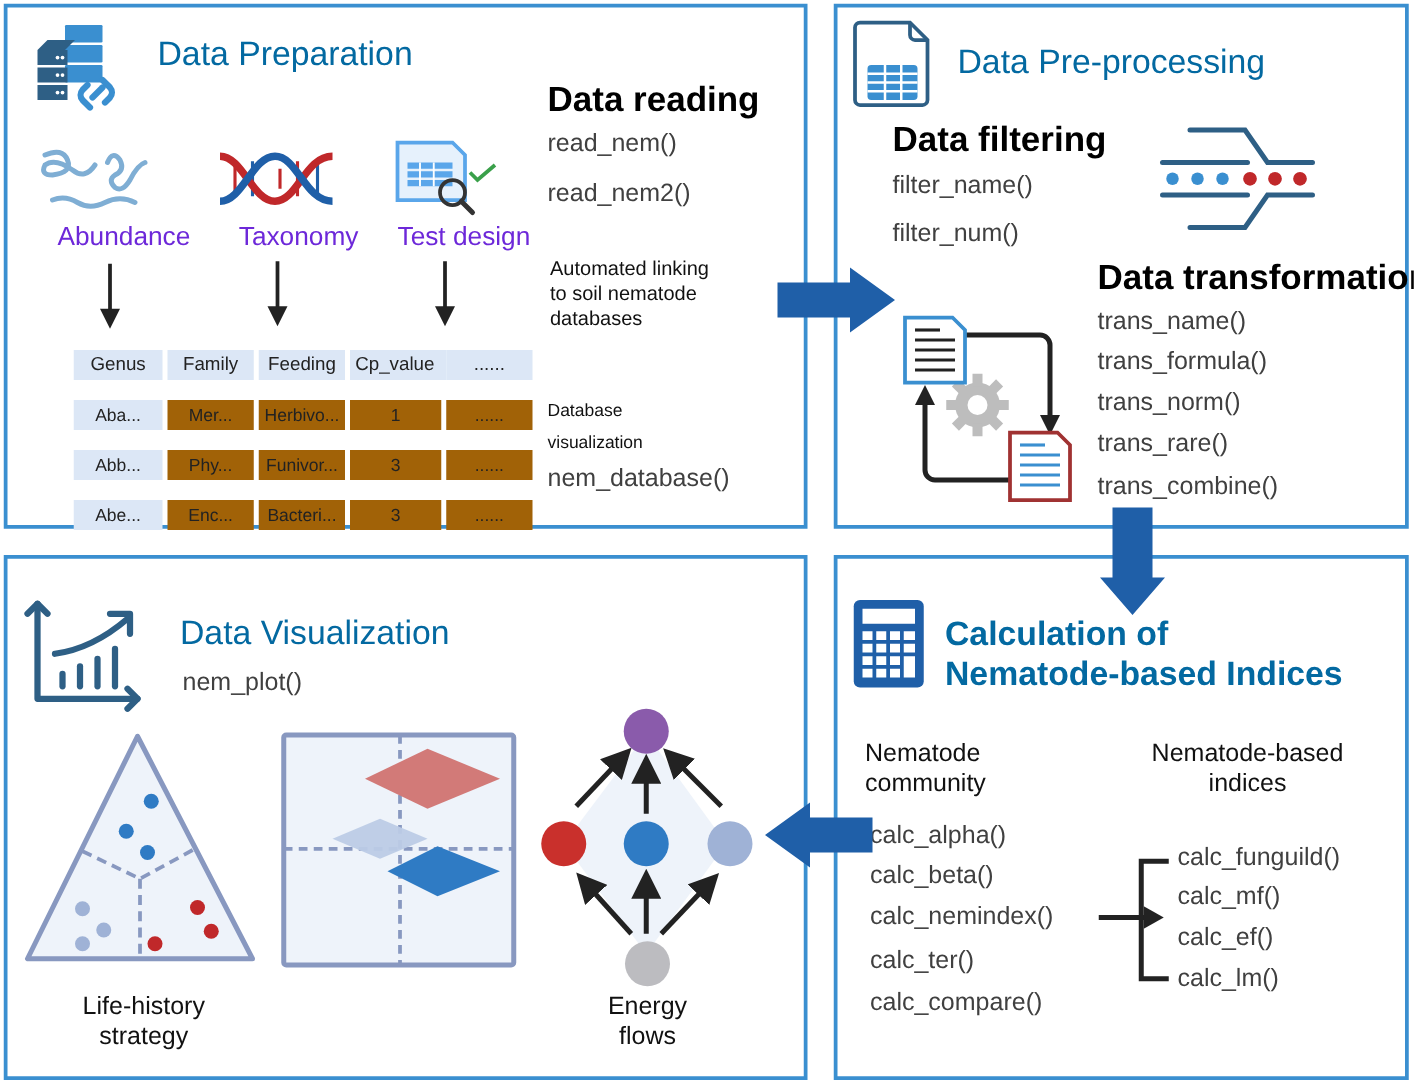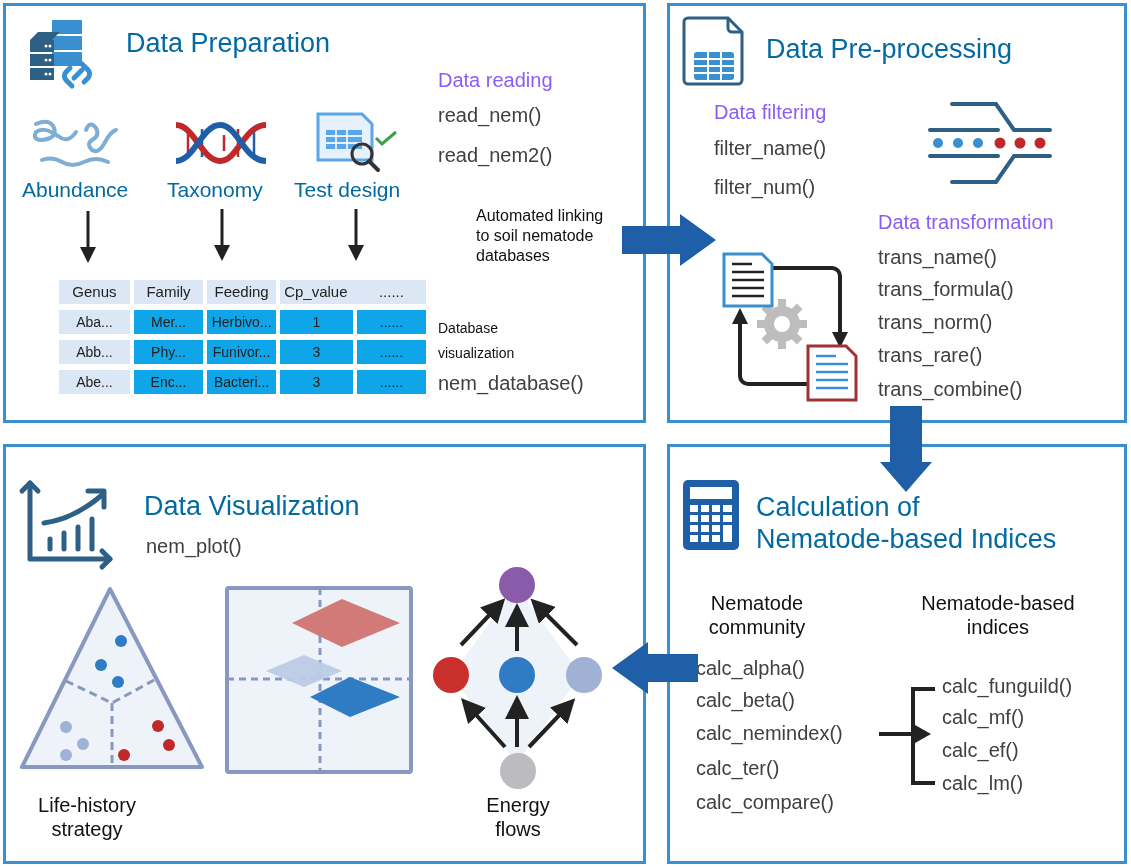--- a/index.html
+++ b/index.html
@@ -5,29 +5,29 @@
   html, body { margin:0; padding:0; background:#ffffff; }
   body { width:1131px; height:867px; position:relative; overflow:hidden;
          font-family:"Liberation Sans", "DejaVu Sans", sans-serif; color:#111; }
   .panel { position:absolute; border:3px solid #3a8fd0; box-sizing:border-box; background:#fff; }
   #p1 { left:3px; top:3px; width:643px; height:420px; }
   #p2 { left:667px; top:3px; width:460px; height:420px; }
   #p3 { left:3px; top:444px; width:643px; height:420px; }
   #p4 { left:667px; top:444px; width:460px; height:420px; }
   .abs { position:absolute; }
   .title { font-size:27px; color:#0369a1; white-space:nowrap; }
-  .sub { font-size:20px; color:#8b5cf6; white-space:nowrap; line-height:24px; }
+  .sub { font-size:28px; color:#000000; white-space:nowrap; line-height:24px;font-weight:bold; }
   .fn { font-size:20px; color:#404040; white-space:nowrap; }
-  .lbl { font-size:21px; color:#0369a1; white-space:nowrap; }
+  .lbl { font-size:21px; color:#6d28d9; white-space:nowrap;margin-left:24px; }
   .small { font-size:16px; color:#111; line-height:20px; }
   .tbl { position:absolute; left:10px; top:274px; width:410px; }
-  .trow { display:flex; gap:4px; margin-bottom:6px;padding-left:43px; }
+  .trow { display:flex; gap:4px; margin-bottom:16px;padding-left:43px; }
   .cell { height:24px; line-height:24px; font-size:14px; text-align:center; color:#222; }
   .hcell { background:#dce7f6; font-size:15px; }
-  .bcell { background:#0ea5e9; }
+  .bcell { background:#a16207; }
   .bcell.first { background:#dce7f6; }
   svg { position:absolute; overflow:visible; }
 </style>
 </head>
 <body>
 
 <div class="panel" id="p1">
 
   <svg style="left:20px;top:10px;" width="85" height="75" viewBox="0 0 85 75">
     <g fill="#3a8fd0">
@@ -134,21 +134,21 @@
       <div class="cell bcell" style="width:76px">Enc...</div>
       <div class="cell bcell" style="width:76px">Bacteri...</div>
       <div class="cell bcell" style="width:80px">3</div>
       <div class="cell bcell" style="width:76px">......</div>
     </div>
   </div>
 
   <div class="abs sub" style="left:432px;top:62px;">Data reading</div>
   <div class="abs fn" style="left:432px;top:98px;">read_nem()</div>
   <div class="abs fn" style="left:432px;top:138px;">read_nem2()</div>
-  <div class="abs small" style="left:434px;top:200px;margin-left:36px;">
+  <div class="abs small" style="left:434px;top:200px;">
     <div>Automated linking</div>
     <div>to soil nematode</div>
     <div>databases</div>
   </div>
   <div class="abs" style="left:432px;top:310px;font-size:14px;line-height:25px;">
     <div>Database</div>
     <div>visualization</div>
   </div>
   <div class="abs fn" style="left:432px;top:366px;">nem_database()</div>
 </div>
@@ -260,21 +260,21 @@
     <circle cx="105" cy="60" r="6" fill="#2f7bc4"></circle>
     <circle cx="85" cy="84" r="6" fill="#2f7bc4"></circle>
     <circle cx="102" cy="101" r="6" fill="#2f7bc4"></circle>
     <circle cx="50" cy="146" r="6" fill="#9fb2d6"></circle>
     <circle cx="67" cy="163" r="6" fill="#9fb2d6"></circle>
     <circle cx="50" cy="174" r="6" fill="#9fb2d6"></circle>
     <circle cx="142" cy="145" r="6" fill="#c0282a"></circle>
     <circle cx="153" cy="164" r="6" fill="#c0282a"></circle>
     <circle cx="108" cy="174" r="6" fill="#c0282a"></circle>
   </svg>
-  <div class="abs" style="left:16px;top:346px;width:130px;text-align:center;font-size:20px;line-height:24px;">
+  <div class="abs" style="left:44px;top:346px;width:130px;text-align:center;font-size:20px;line-height:24px;">
     <div>Life-history</div>
     <div>strategy</div>
   </div>
 
   <svg style="left:218px;top:138px;" width="190" height="190" viewBox="0 0 190 190">
     <rect x="3" y="3" width="184" height="184" rx="2" fill="#eef3fa" stroke="#8898c0" stroke-width="4"></rect>
     <g stroke="#8898c0" stroke-width="3" stroke-dasharray="7,5">
         <line x1="96" y1="3" x2="96" y2="187"></line>
         <line x1="3" y1="94" x2="187" y2="94"></line>
       </g>
@@ -325,26 +325,26 @@
         <rect x="43" y="38" width="9" height="7"></rect>
       <rect x="10" y="48" width="8" height="7"></rect>
         <rect x="21" y="48" width="8" height="7"></rect>
         <rect x="32" y="48" width="8" height="7"></rect>
         <rect x="43" y="48" width="9" height="17"></rect>
       <rect x="10" y="58" width="8" height="7"></rect>
         <rect x="21" y="58" width="8" height="7"></rect>
         <rect x="32" y="58" width="8" height="7"></rect>
     </g>
   </svg>
-  <div class="abs title" style="left:86px;top:44px;line-height:32px;">
+  <div class="abs title" style="left:86px;top:44px;line-height:32px;font-weight:bold;">
     <div>Calculation of</div>
     <div>Nematode-based Indices</div>
   </div>
 
-  <div class="abs" style="left:22px;top:144px;width:130px;text-align:center;font-size:20px;line-height:24px;">
+  <div class="abs" style="left:22px;top:144px;width:130px;font-size:20px;line-height:24px;">
     <div>Nematode</div>
     <div>community</div>
   </div>
   <div class="abs" style="left:238px;top:144px;width:180px;text-align:center;font-size:20px;line-height:24px;">
     <div>Nematode-based</div>
     <div>indices</div>
   </div>
 
   <div class="abs fn" style="left:26px;top:210px;">calc_alpha()</div>
   <div class="abs fn" style="left:26px;top:242px;">calc_beta()</div>

